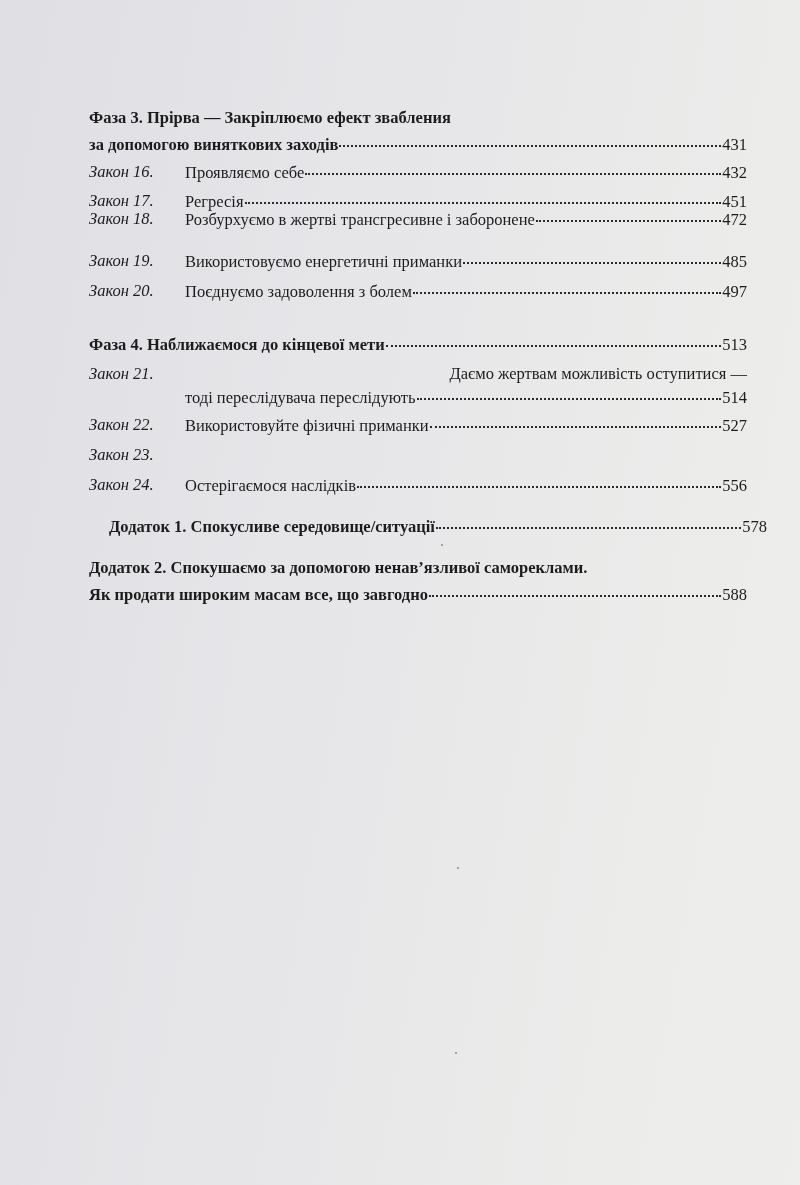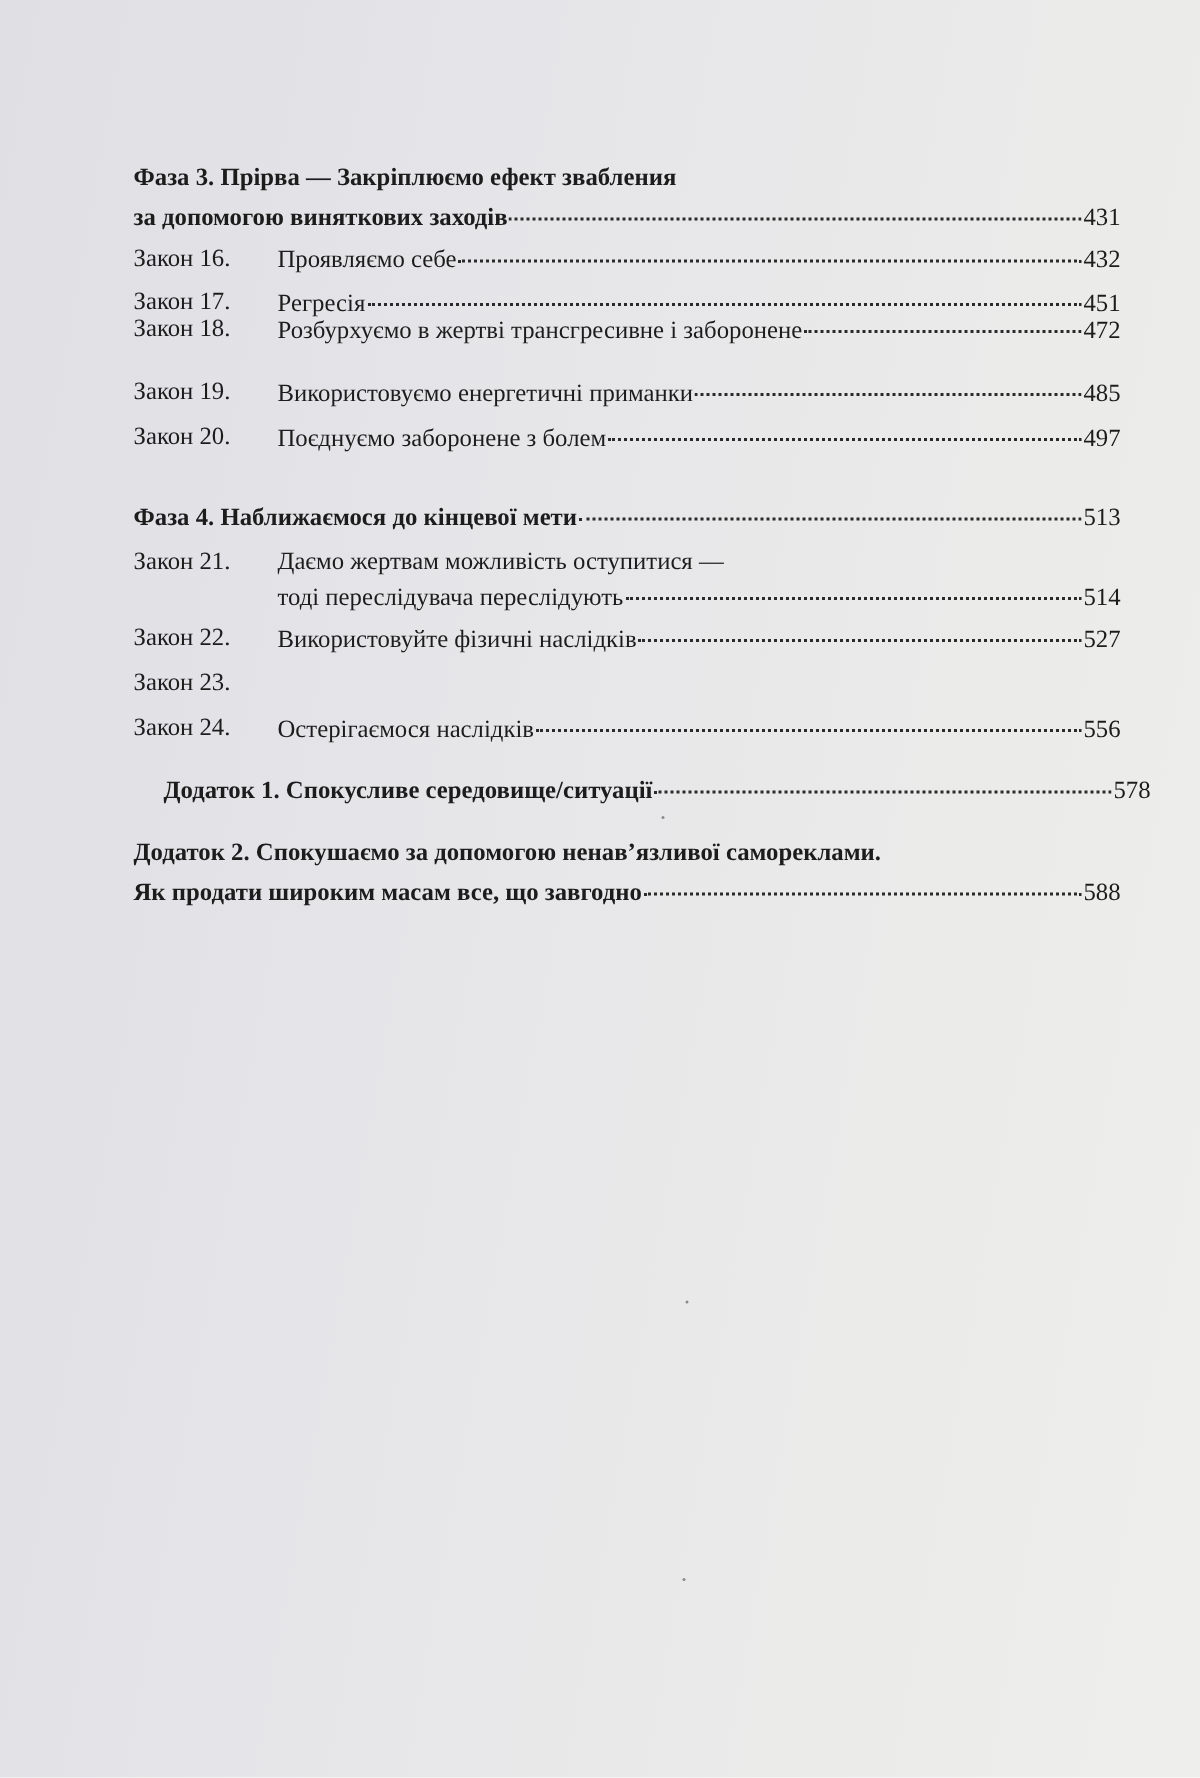--- a/index.html
+++ b/index.html
@@ -60,26 +60,28 @@
     .bold {
       font-weight: bold;
     }
     .chapter {
       display: flex;
       align-items: flex-start;
     }
     .chapter .label {
       width: 96px;
       flex: 0 0 96px;
+      font-style: italic;
       white-space: nowrap;
     }
     .chapter .body {
       flex: 1 1 auto;
       display: flex;
       flex-direction: column;
+      text-align: right;
     }
     .plain-line {
       white-space: nowrap;
     }
     .speck {
       position: absolute;
       width: 2px;
       height: 2px;
       border-radius: 1px;
       background: #8a8a8a;
@@ -140,21 +142,21 @@
         <span class="leader"></span>
         <span class="page-num">485</span>
       </div>
     </div>
   </div>
 
   <div class="row chapter" style="top:280px;">
     <span class="label">Закон 20.</span>
     <div class="body">
       <div class="entry-line">
-        <span class="text">Поєднуємо заборонене з болем</span>
+        <span class="text">Поєднуємо задоволення з болем</span>
         <span class="leader"></span>
         <span class="page-num">497</span>
       </div>
     </div>
   </div>
 
   <div class="row bold" style="top:322px;margin-top:11px;">
     <div class="entry-line">
       <span class="text">Фаза 4. Наближаємося до кінцевої мети</span>
       <span class="leader"></span>
@@ -171,21 +173,21 @@
         <span class="leader"></span>
         <span class="page-num">514</span>
       </div>
     </div>
   </div>
 
   <div class="row chapter" style="top:414px;">
     <span class="label">Закон 22.</span>
     <div class="body">
       <div class="entry-line">
-        <span class="text">Використовуйте фізичні наслідків</span>
+        <span class="text">Використовуйте фізичні приманки</span>
         <span class="leader"></span>
         <span class="page-num">527</span>
       </div>
     </div>
   </div>
 
   <div class="row chapter" style="top:444px;gap:12px;">
     <span class="label">Закон 23.</span>
   </div>
 

